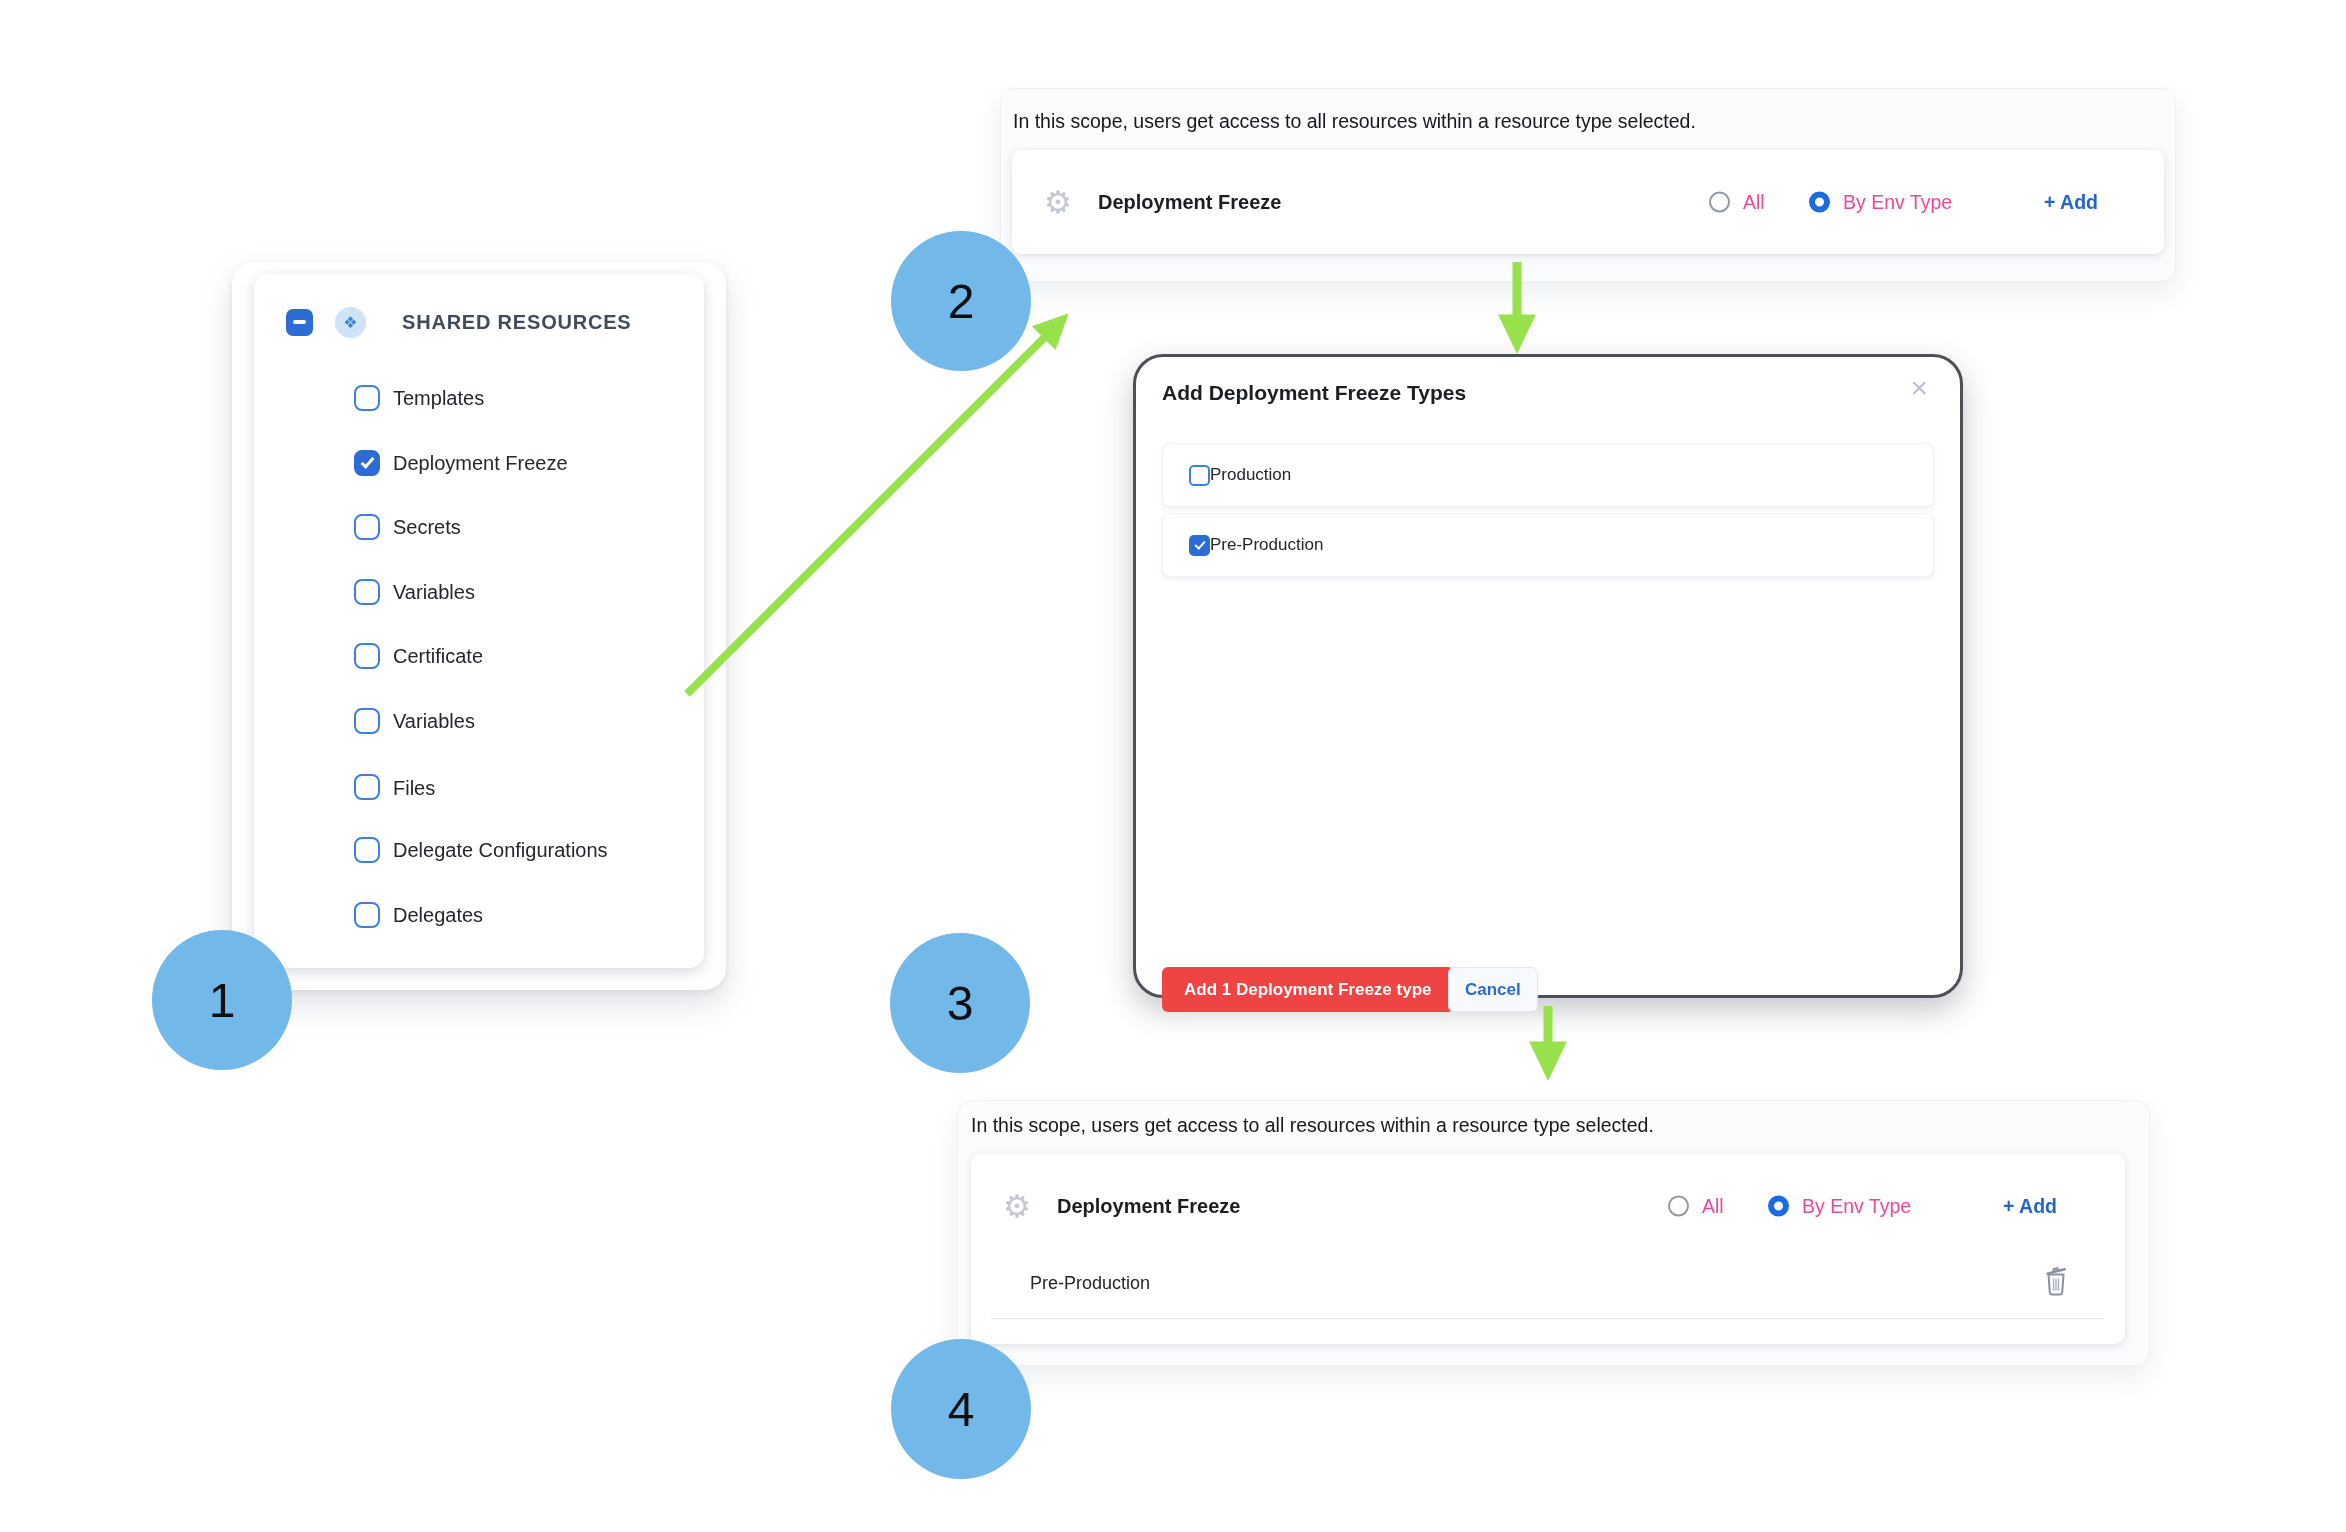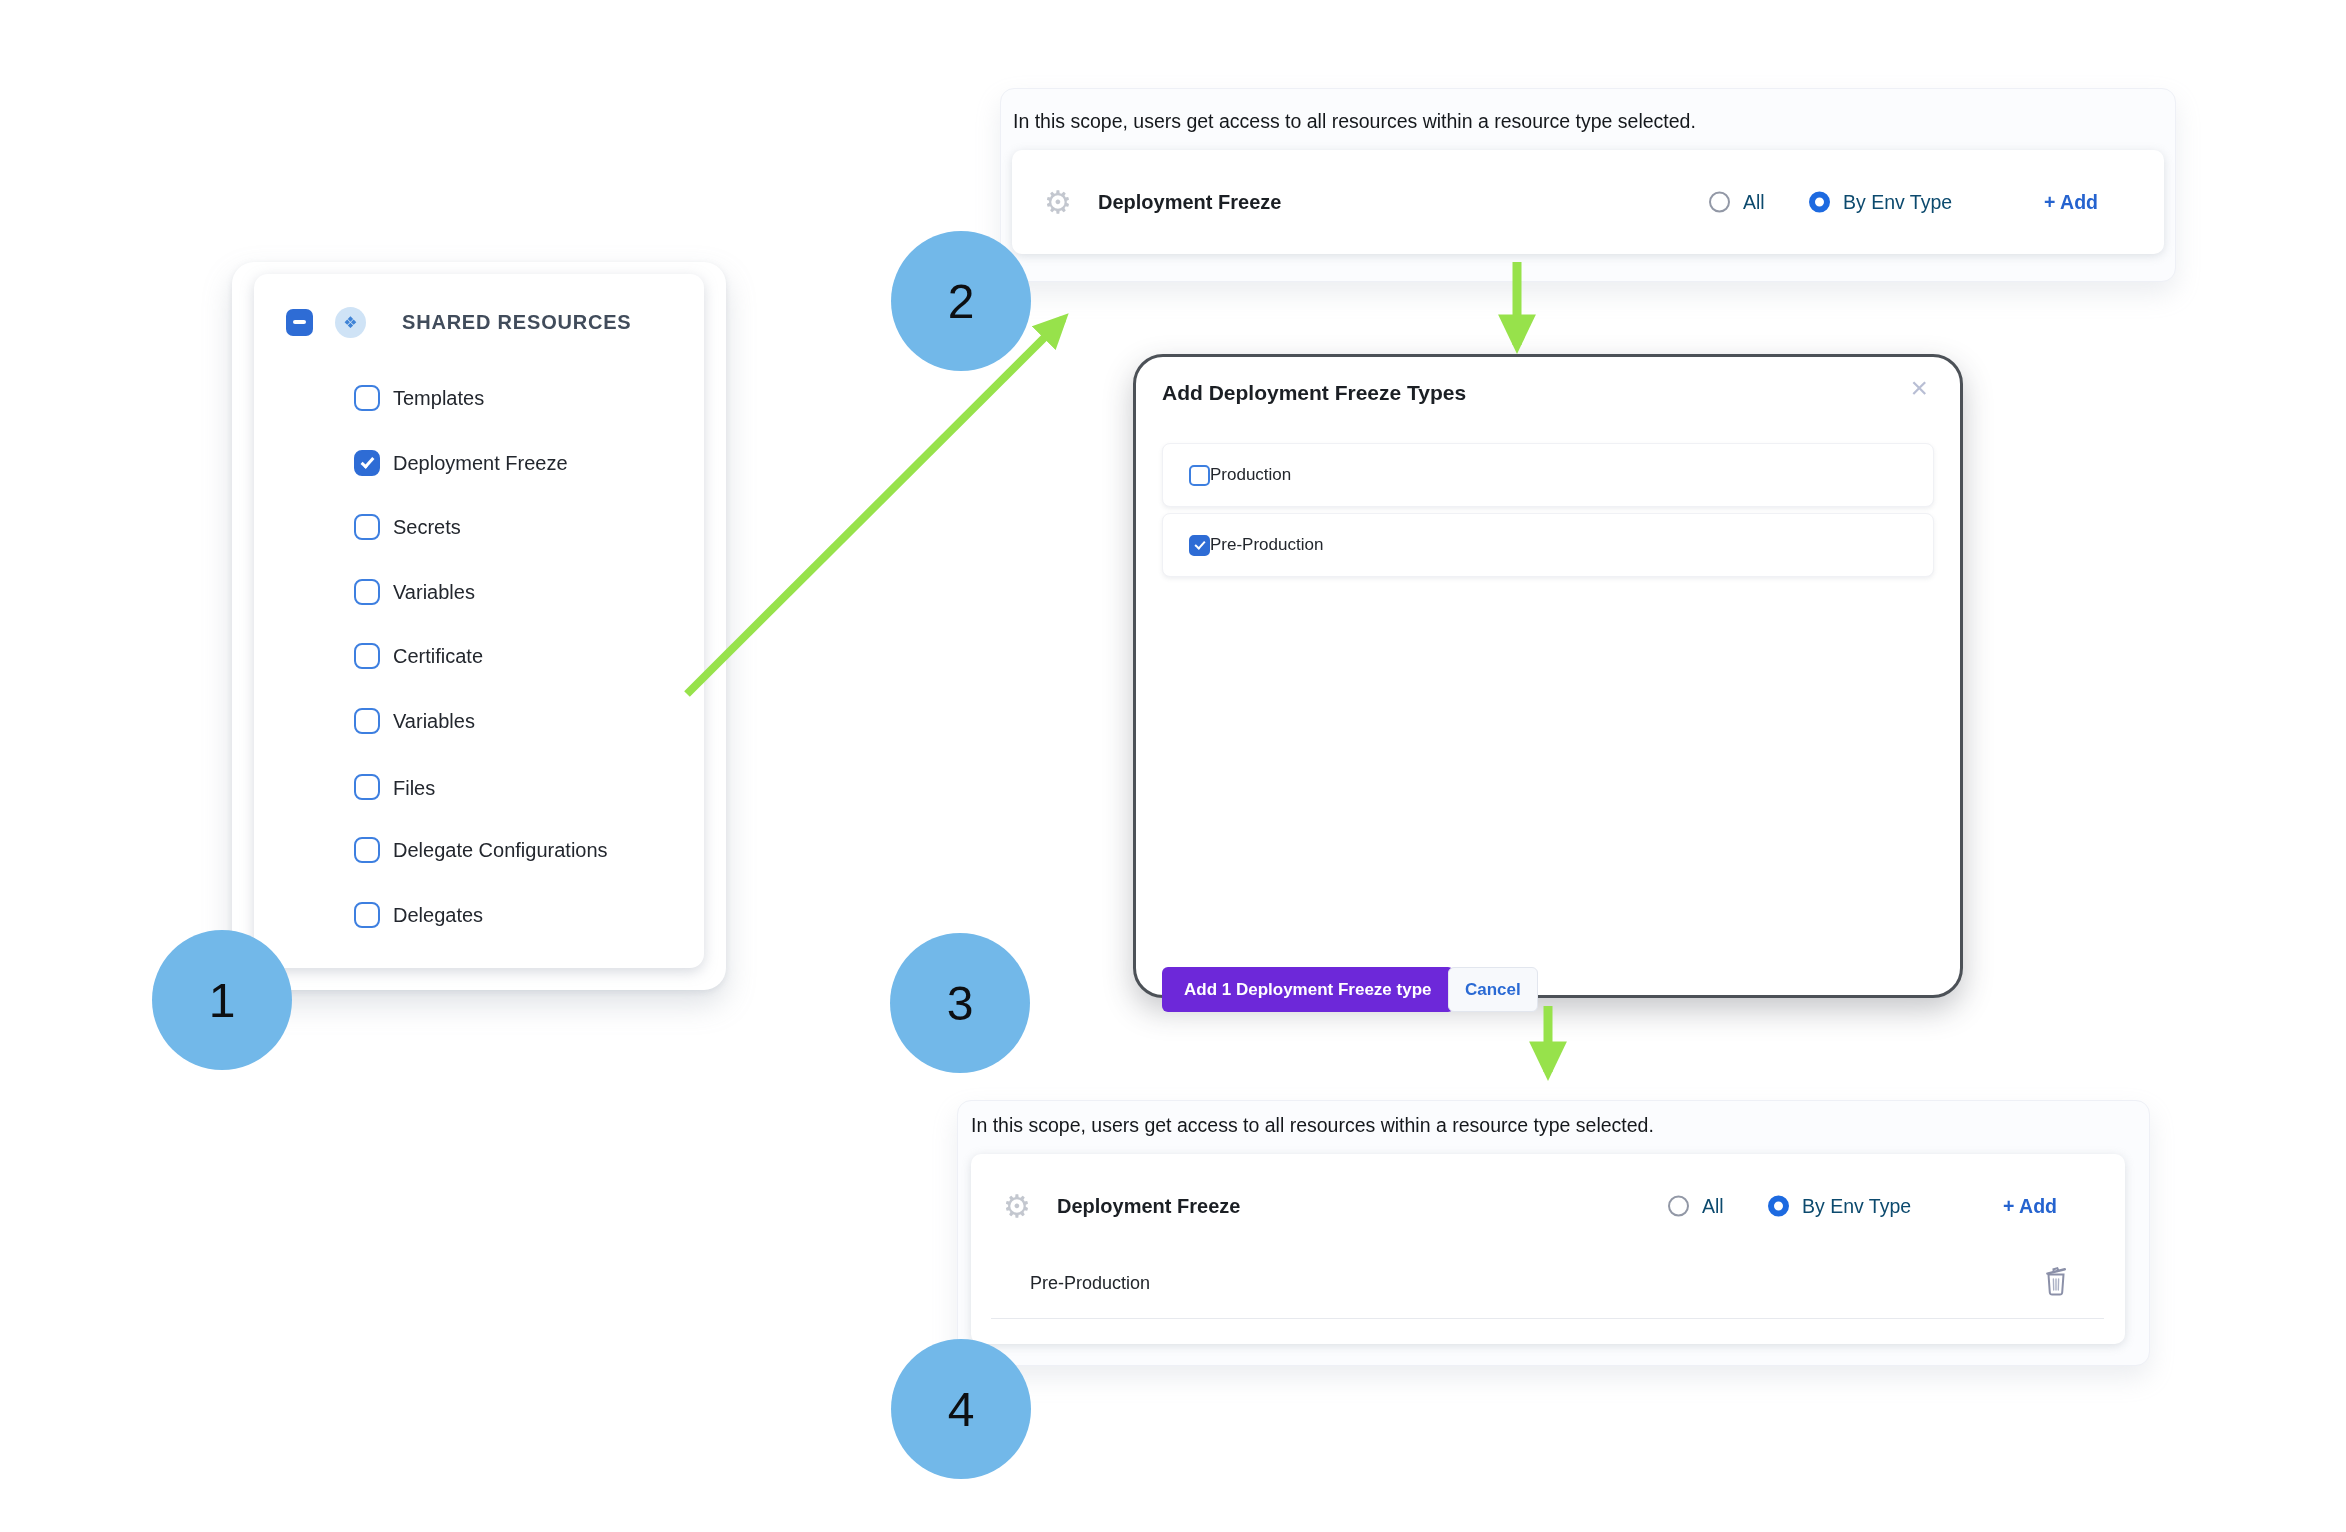--- a/index.html
+++ b/index.html
@@ -29,41 +29,41 @@
   .scope-outer { position:absolute; background:#fbfcfe; border:1px solid #eef0f6; border-radius:14px;
     box-shadow:0 12px 26px rgba(160,170,185,0.20); }
   .scope-desc { position:absolute; font-size:19.5px; color:#15181c; }
   .scope-card { position:absolute; background:#fff; border-radius:10px; box-shadow:0 2px 10px rgba(150,158,170,0.30); }
   .scope-row { position:absolute; left:0; top:0; width:100%; height:104px; }
   .gear { position:absolute; left:32px; top:50%; transform:translateY(-50%); font-size:31px; color:#c3c7cf; line-height:1; }
   .res-name { position:absolute; left:86px; top:50%; transform:translateY(-50%); font-size:20px; font-weight:bold; color:#1b1f24; }
   .radio { position:absolute; top:50%; transform:translateY(-50%); width:21px; height:21px; border-radius:50%;
     border:2px solid #9298a6; background:#fff; }
   .radio.selected { border:6.5px solid #1d6ae0; }
-  .radio-lbl { position:absolute; top:50%; transform:translateY(-50%); font-size:19.5px; color:#0c4a6e; }
+  .radio-lbl { position:absolute; top:50%; transform:translateY(-50%); font-size:19.5px; color:#ec4899; }
   .add-link { position:absolute; top:50%; transform:translateY(-50%); font-size:19.5px; font-weight:bold; color:#2563cf; }
   .r-all { left:697px; } .r-all-lbl { left:731px; }
   .r-env { left:797px; } .r-env-lbl { left:831px; }
   .add-pos { left:1032px; }
 
   .item-row-label { position:absolute; left:59px; top:119px; font-size:18px; color:#22262c; }
   .trash-btn { position:absolute; left:1070px; top:110px; width:30px; height:34px; }
   .scope-divider { position:absolute; left:20px; top:164px; width:1113px; height:1px; background:#e7e9ee; }
 
   
   .modal { position:absolute; left:1133px; top:354px; width:830px; height:644px; background:#fff;
     border:3px solid #4c5157; border-radius:30px; box-shadow:0 12px 30px rgba(50,55,65,0.28); }
   .modal-title { position:absolute; left:26px; top:24px; font-size:21px; font-weight:bold; color:#1b1f24; }
   .modal-close { position:absolute; right:32px; top:16px; font-size:30px; color:#b8bed4; font-weight:400; cursor:default; line-height:1; }
   .modal-option { position:absolute; left:26px; width:772px; height:64px; background:#fff; border:1px solid #f0f1f5;
     border-radius:8px; box-shadow:0 2px 4px rgba(90,100,120,0.10); display:flex; align-items:center; }
   .modal-option .cb { width:21px; height:21px; border-radius:5px; margin-left:26px; }
   .modal-option .cb .checkmark { width:6px; height:10px; border-right:2.5px solid #fff; border-bottom:2.5px solid #fff; margin-bottom:2px; }
   .modal-option .lbl { margin-left:0; font-size:17px; color:#23272d; }
-  .btn-primary { position:absolute; left:26px; top:610px; height:45px; padding:0 22px; background:#6d28d9; color:#fff;
+  .btn-primary { position:absolute; left:26px; top:610px; height:45px; padding:0 22px; background:#ef4444; color:#fff;
     border:none; border-radius:6px; font-size:17px; font-weight:bold; font-family:inherit; }
   .btn-cancel { position:absolute; left:312px; top:610px; height:45px; padding:0 16px; background:#f7f9fc; color:#2a6ad4;
     border:1px solid #e2e6ee; border-radius:6px; font-size:17px; font-weight:bold; font-family:inherit; }
 
   
   .step { position:absolute; width:140px; height:140px; border-radius:50%; background:#72b8e9;
     display:flex; align-items:center; justify-content:center; font-size:48px; font-weight:500; color:#0d0f12; }
 
   
   .arrows { position:absolute; left:0; top:0; width:2346px; height:1532px; pointer-events:none; z-index:40; }

